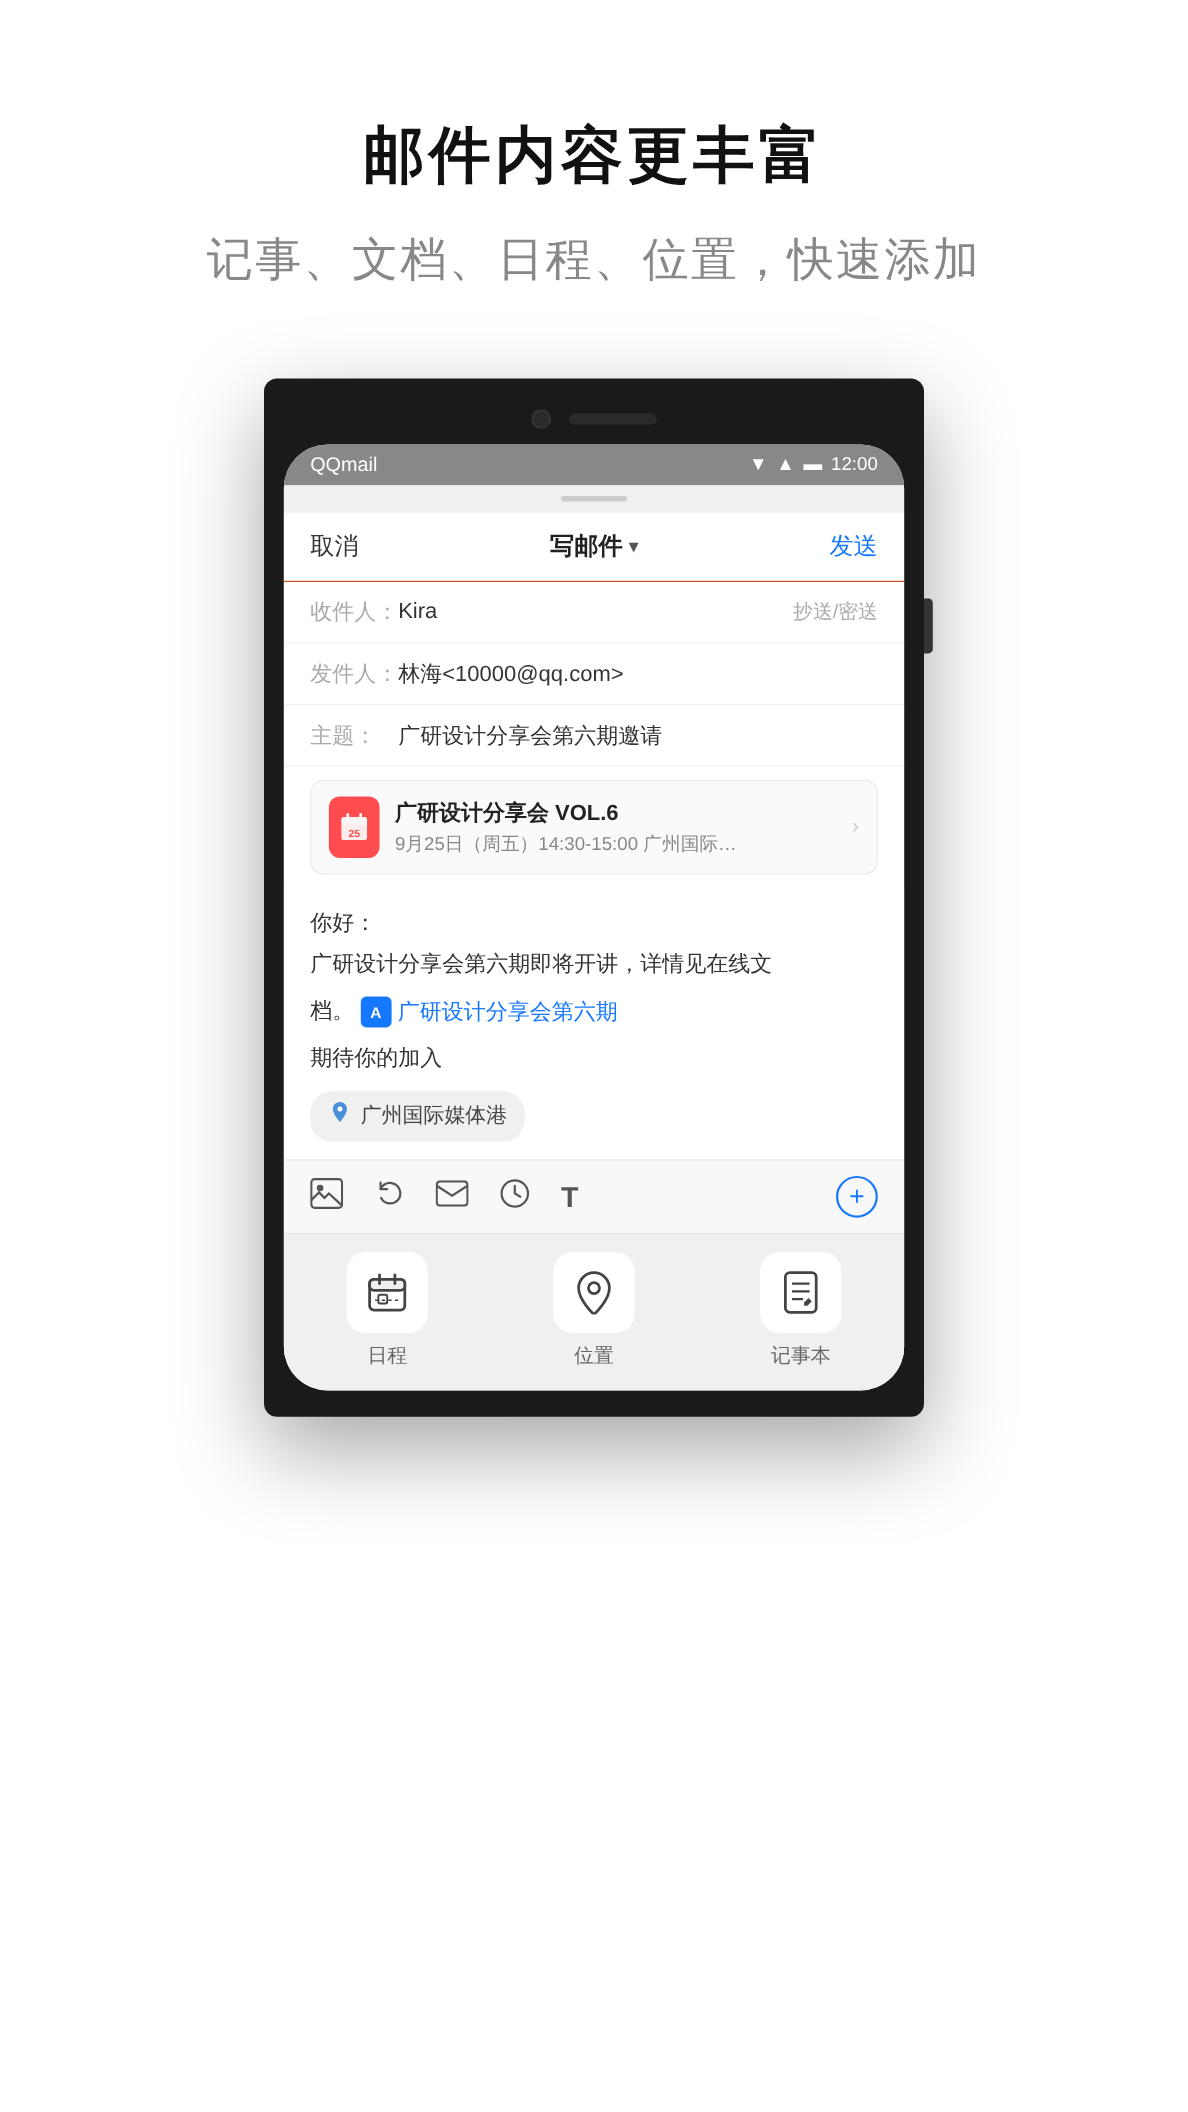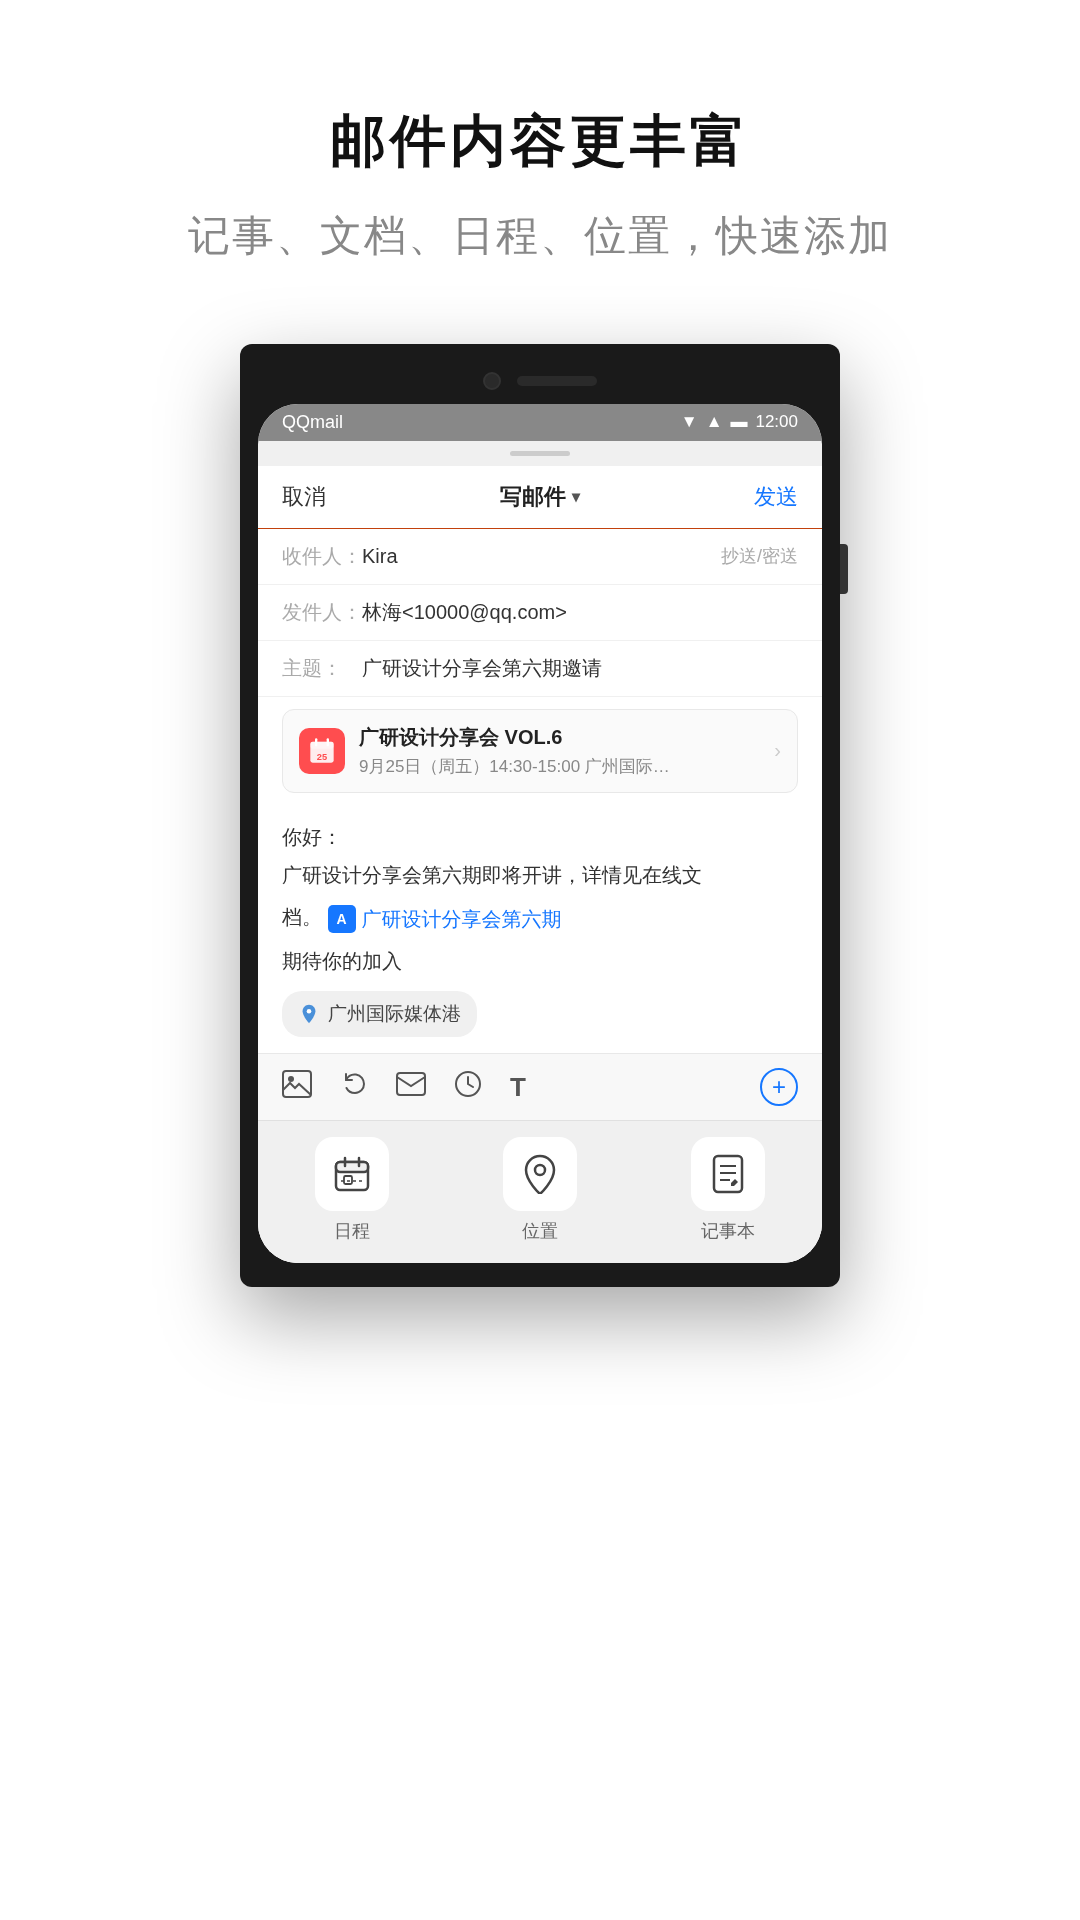--- a/index.html
+++ b/index.html
@@ -163,21 +163,21 @@
       margin: 12px 24px;
       border: 1px solid #e8e8e8;
       border-radius: 12px;
       display: flex;
       align-items: center;
       padding: 14px 16px;
       background: #fafafa;
     }
     .cal-icon-wrap {
       width: 46px;
-      height: 46px;
+      height: 56px;
       background: #ff4d4f;
       border-radius: 10px;
       display: flex;
       align-items: center;
       justify-content: center;
       margin-right: 14px;
       flex-shrink: 0;
     }
     .cal-icon-wrap svg { width: 28px; height: 28px; }
     .cal-info { flex: 1; }
@@ -209,21 +209,21 @@
       align-items: center;
       justify-content: center;
     }
     .doc-icon-letter { color: white; font-size: 14px; font-weight: 700; }
     .doc-link { color: #1677ff; text-decoration: none; font-size: 20px; }
     .body-closing { margin-top: 6px; margin-bottom: 14px; }
 
     
     .location-chip {
       display: inline-flex;
-      align-items: center;
+      align-items: flex-start;
       gap: 8px;
       background: #f0f0f0;
       border-radius: 20px;
       padding: 8px 16px;
       font-size: 19px;
       color: #444;
     }
     .loc-pin {
       width: 22px;
       height: 22px;

